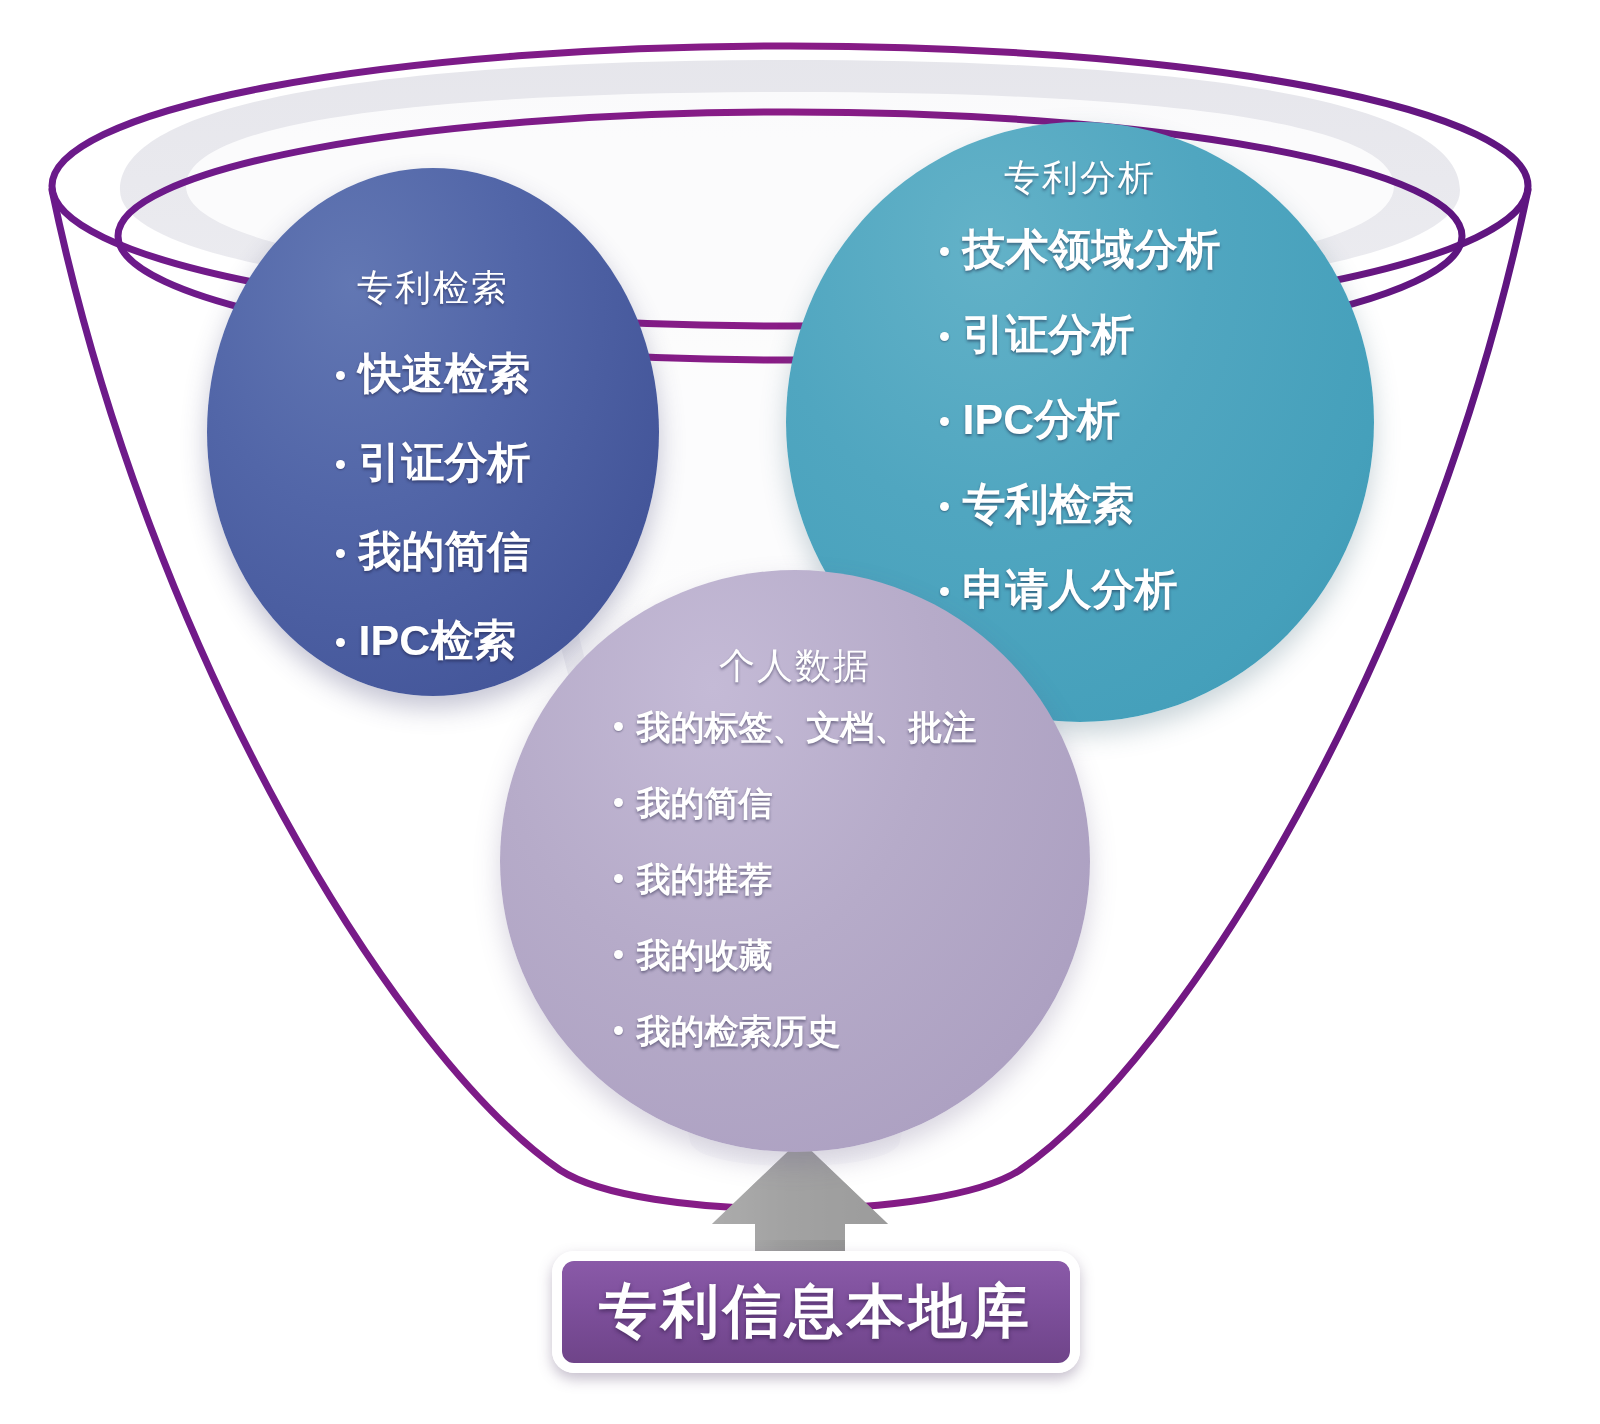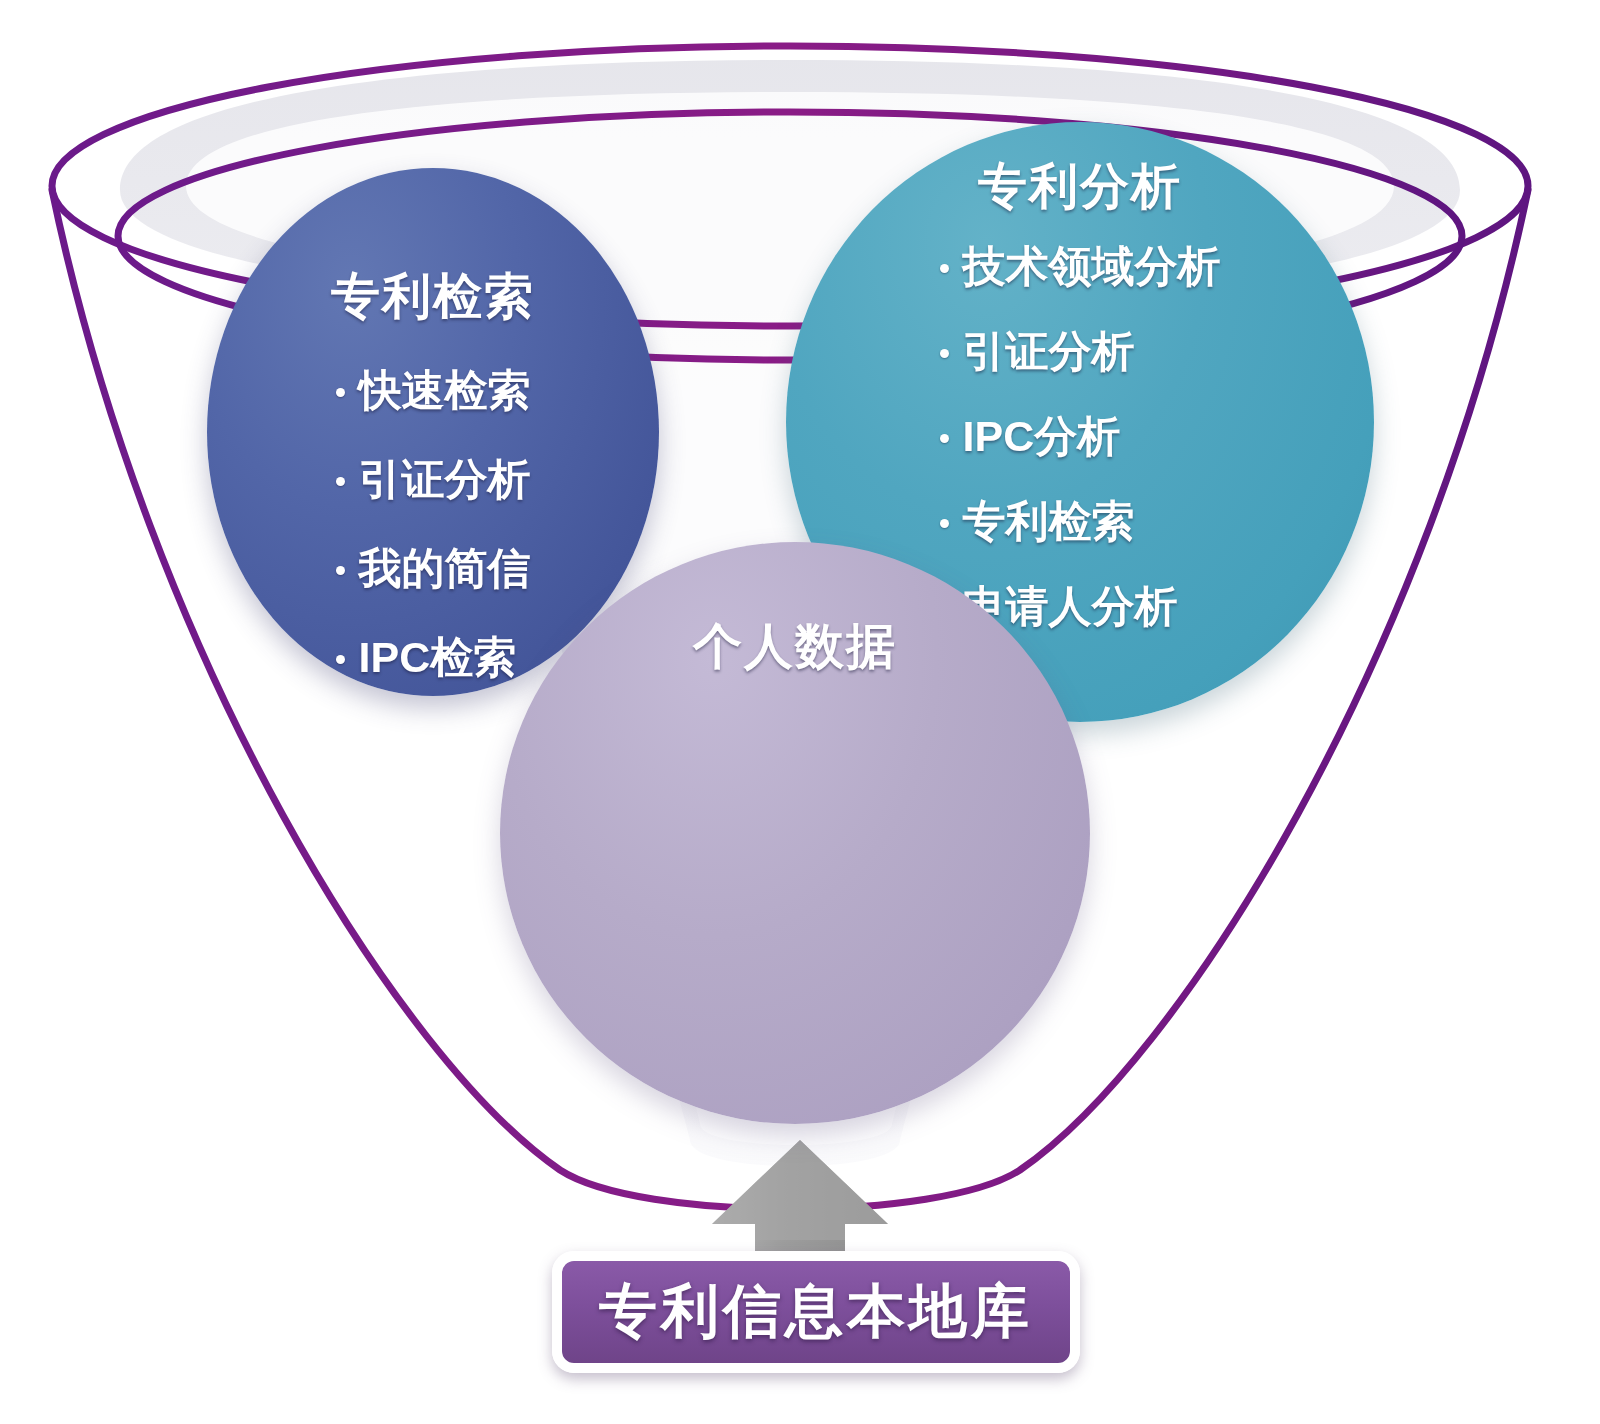--- a/index.html
+++ b/index.html
@@ -30,22 +30,22 @@
     position: absolute;
     border-radius: 50%;
     box-sizing: border-box;
     display: flex;
     flex-direction: column;
     align-items: center;
     color: #ffffff;
     text-shadow: 0 2px 3px rgba(20,20,50,0.45);
   }
   .bubble .b-title {
-    font-size: 49px;
-    font-weight: 700;
+    font-size: 36px;
+    font-weight: 400;
     letter-spacing: 2px;
     white-space: nowrap;
   }
   .bubble .b-list {
     list-style: none;
     margin: 0;
     padding: 0;
   }
   .bubble .b-list li {
     font-size: 43px;
@@ -86,21 +86,21 @@
     background:
       radial-gradient(ellipse at 34% 20%, #63b2c8 0%, #50a6c0 40%, #45a0bb 75%, #3e96b2 100%);
     box-shadow: 0 12px 26px rgba(60,100,120,0.28);
   }
   #bubble-analysis .b-title { margin-top: 32px; }
   #bubble-analysis .b-list { margin-top: 18px; }
   #bubble-analysis .b-list li { margin-bottom: 27px; }
 
   
   #bubble-personal {
-    left: 500px; top: 542px;
+    left: 500px; top: 570px;
     width: 590px; height: 582px;
     background:
       radial-gradient(ellipse at 36% 20%, #c4bad6 0%, #b6abc9 42%, #ada1c2 78%, #a498bb 100%);
     box-shadow: 0 12px 26px rgba(100,90,130,0.26);
   }
   #bubble-personal .b-title { margin-top: 72px; }
   #bubble-personal .b-list { margin-top: 14px; }
   #bubble-personal .b-list li { margin-bottom: 30px; }
   #bubble-personal .b-list li { font-size: 34px; }
 
@@ -243,19 +243,41 @@
         </li>
       <li>
           <span class="dot"></span>
           <span>申请人分析</span>
         </li>
     </ul>
   </div>
 
   <div class="bubble" id="bubble-personal">
     <div class="b-title">个人数据</div>
+    <ul class="b-list">
+      <li>
+          <span class="dot"></span>
+          <span>我的标签、文档、批注</span>
+        </li>
+      <li>
+          <span class="dot"></span>
+          <span>我的简信</span>
+        </li>
+      <li>
+          <span class="dot"></span>
+          <span>我的推荐</span>
+        </li>
+      <li>
+          <span class="dot"></span>
+          <span>我的收藏</span>
+        </li>
+      <li>
+          <span class="dot"></span>
+          <span>我的检索历史</span>
+        </li>
+    </ul>
   </div>
 
   <div id="source-box">
     <span class="s-label">专利信息本地库</span>
   </div>
 
 </div>
 
 </body></html>

